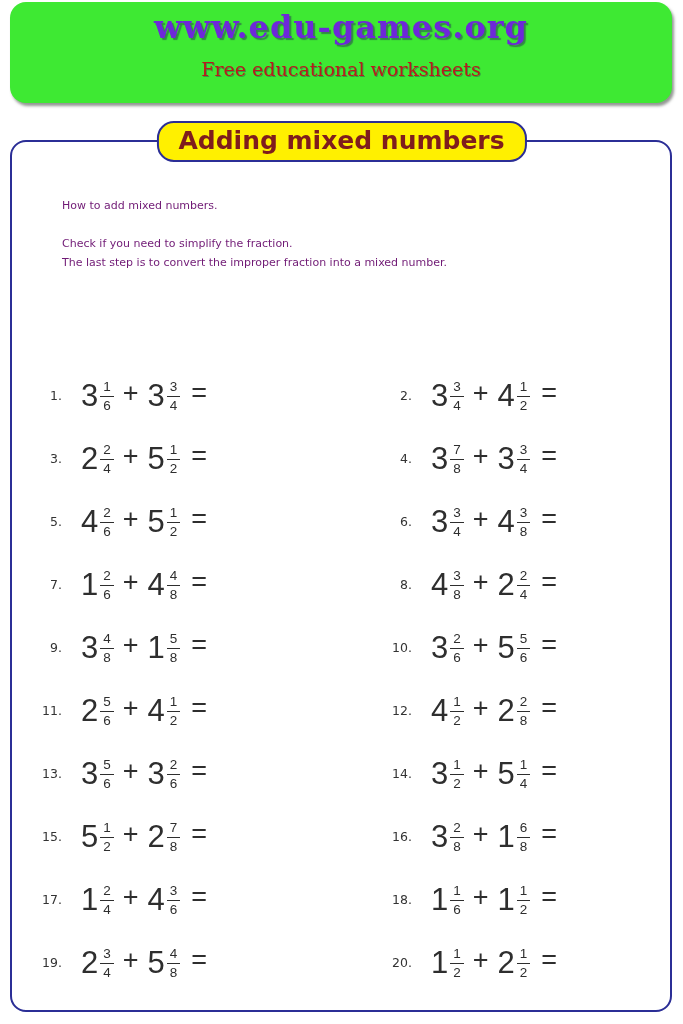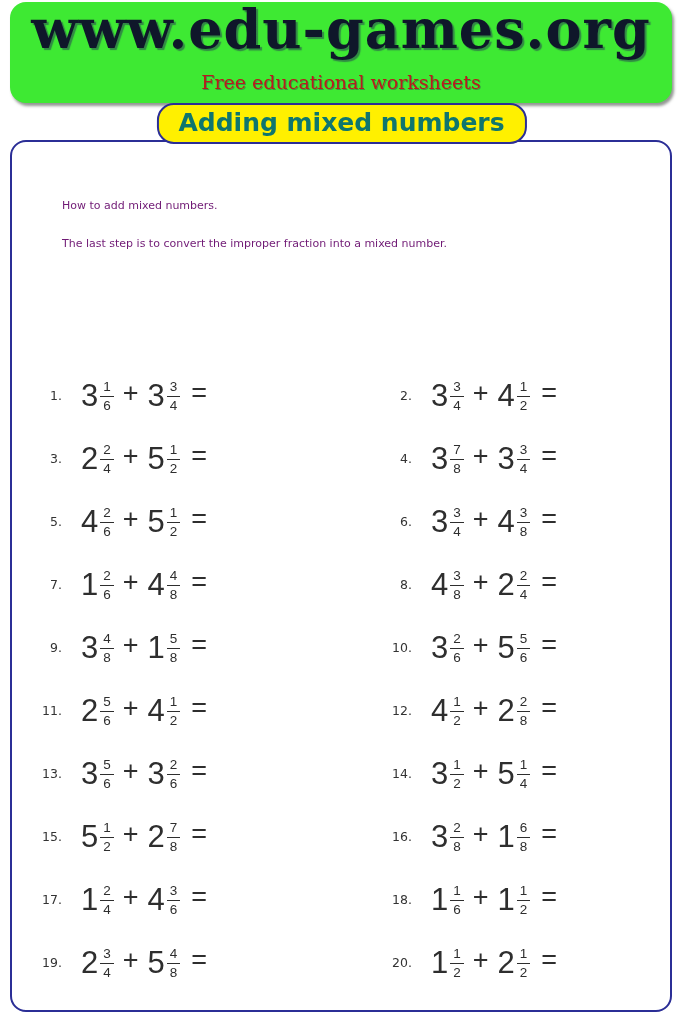--- a/index.html
+++ b/index.html
@@ -17,23 +17,24 @@
     position: absolute;
     left: 10px; top: 2px; width: 662px; height: 101px;
     background: #3EE933;
     border-radius: 16px;
     box-shadow: 2px 3px 3px rgba(110,115,110,0.75);
     text-align: center;
   }
   .banner-title {
     font-family: "DejaVu Serif", serif;
     font-weight: bold;
-    font-size: 54px;
+    font-size: 32px;
     line-height: 1;
-    color: #0f172a;
+    color: #6d28d9;
+    margin-top: 9px;
     letter-spacing: 1px;
     text-shadow: 2px 2px 1px rgba(35,20,90,0.45);
   }
   .banner-sub {
     font-family: "DejaVu Serif", serif;
     font-weight: normal;
     font-size: 19px;
     color: #b91c1c;
     margin-top: 15px;
     text-shadow: 1px 1px 0 rgba(35,20,90,0.35);
@@ -42,30 +43,30 @@
   
   .sheet {
     position: absolute;
     left: 10px; top: 140px; width: 662px; height: 872px;
     background: #ffffff;
     border: 2px solid #2B2E96;
     border-radius: 16px;
   }
   .title-badge {
     position: absolute;
-    top: 103px; left: 50%;
+    top: 121px; left: 50%;
     transform: translateX(-50%);
     z-index: 2;
     background: #FFF000;
     border: 2px solid #2B2E96;
     border-radius: 17px;
     padding: 3px 20px 5px 20px;
     font-size: 25px;
     font-weight: bold;
-    color: #0f766e;
+    color: #7f1d1d;
     white-space: nowrap;
   }
 
   
   .instructions {
     position: absolute;
     left: 62px; top: 196px;
     font-size: 11px;
     line-height: 19px;
     color: #701a75;
@@ -122,20 +123,21 @@
   <div class="banner-title">www.edu-games.org</div>
   <div class="banner-sub">Free educational worksheets</div>
 </div>
 
 <div class="title-badge">Adding mixed numbers</div>
 
 <div class="sheet"></div>
 
 <div class="instructions">
   <div class="heading">How to add mixed numbers.</div>
+  <div>Check if you need to simplify the fraction.</div>
   <div>The last step is to convert the improper fraction into a mixed number.</div>
 </div>
 
 <div class="problems">
   <div class="problem">
     <span class="pnum">1.</span>
     <span class="expr">
       <span class="mixed">
         <span class="whole">3</span>
         <span class="frac">

